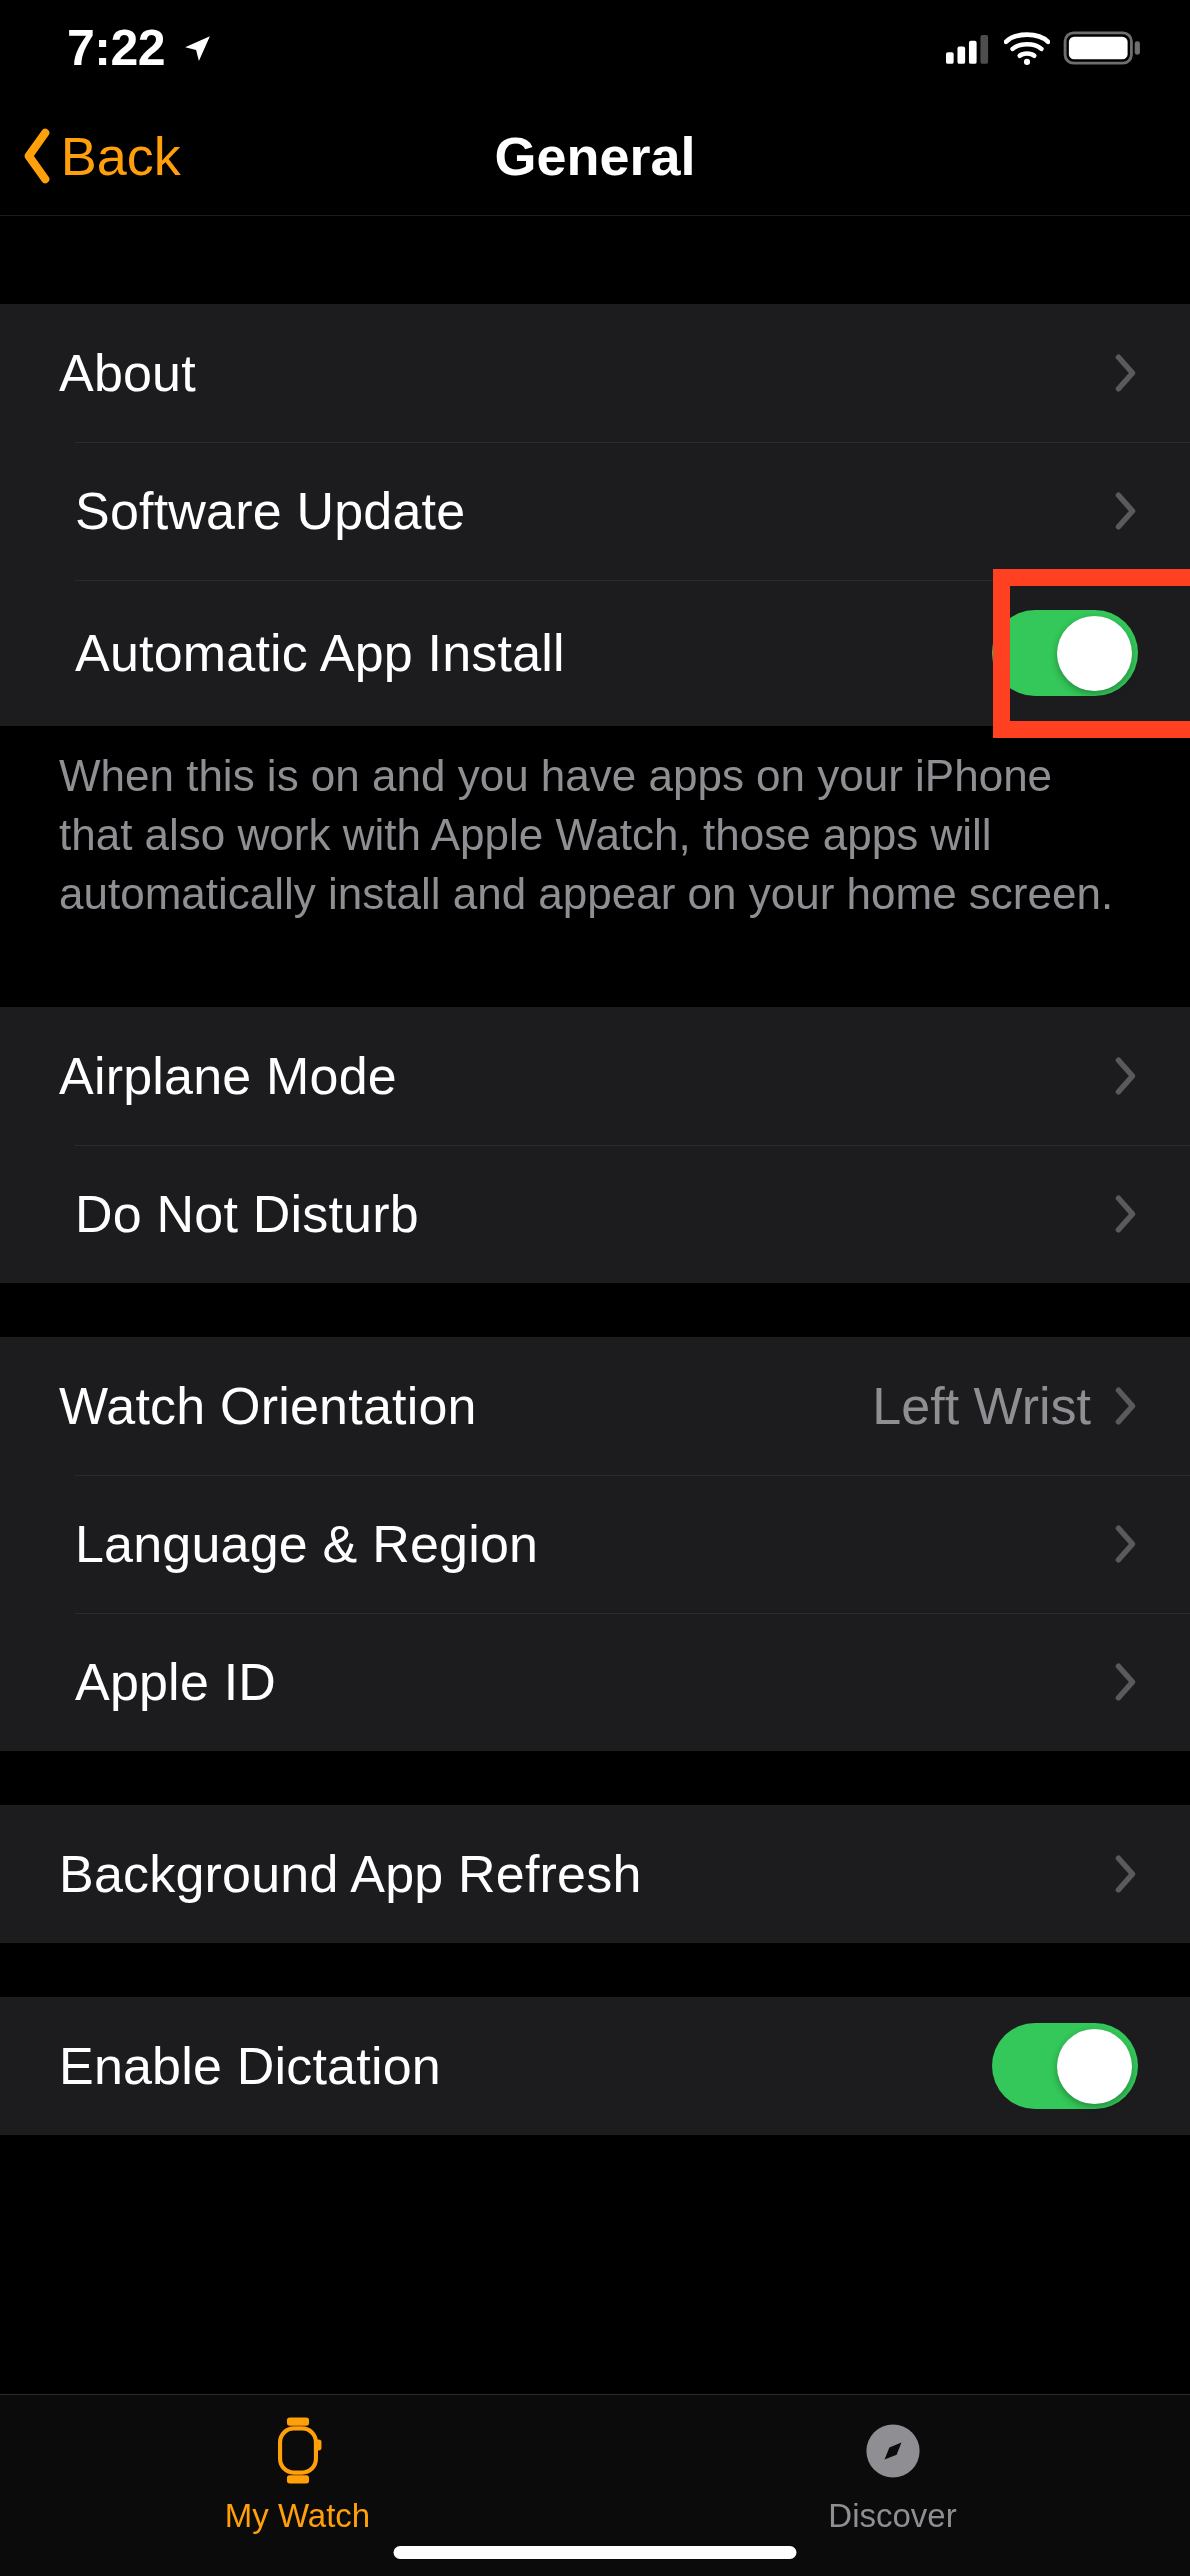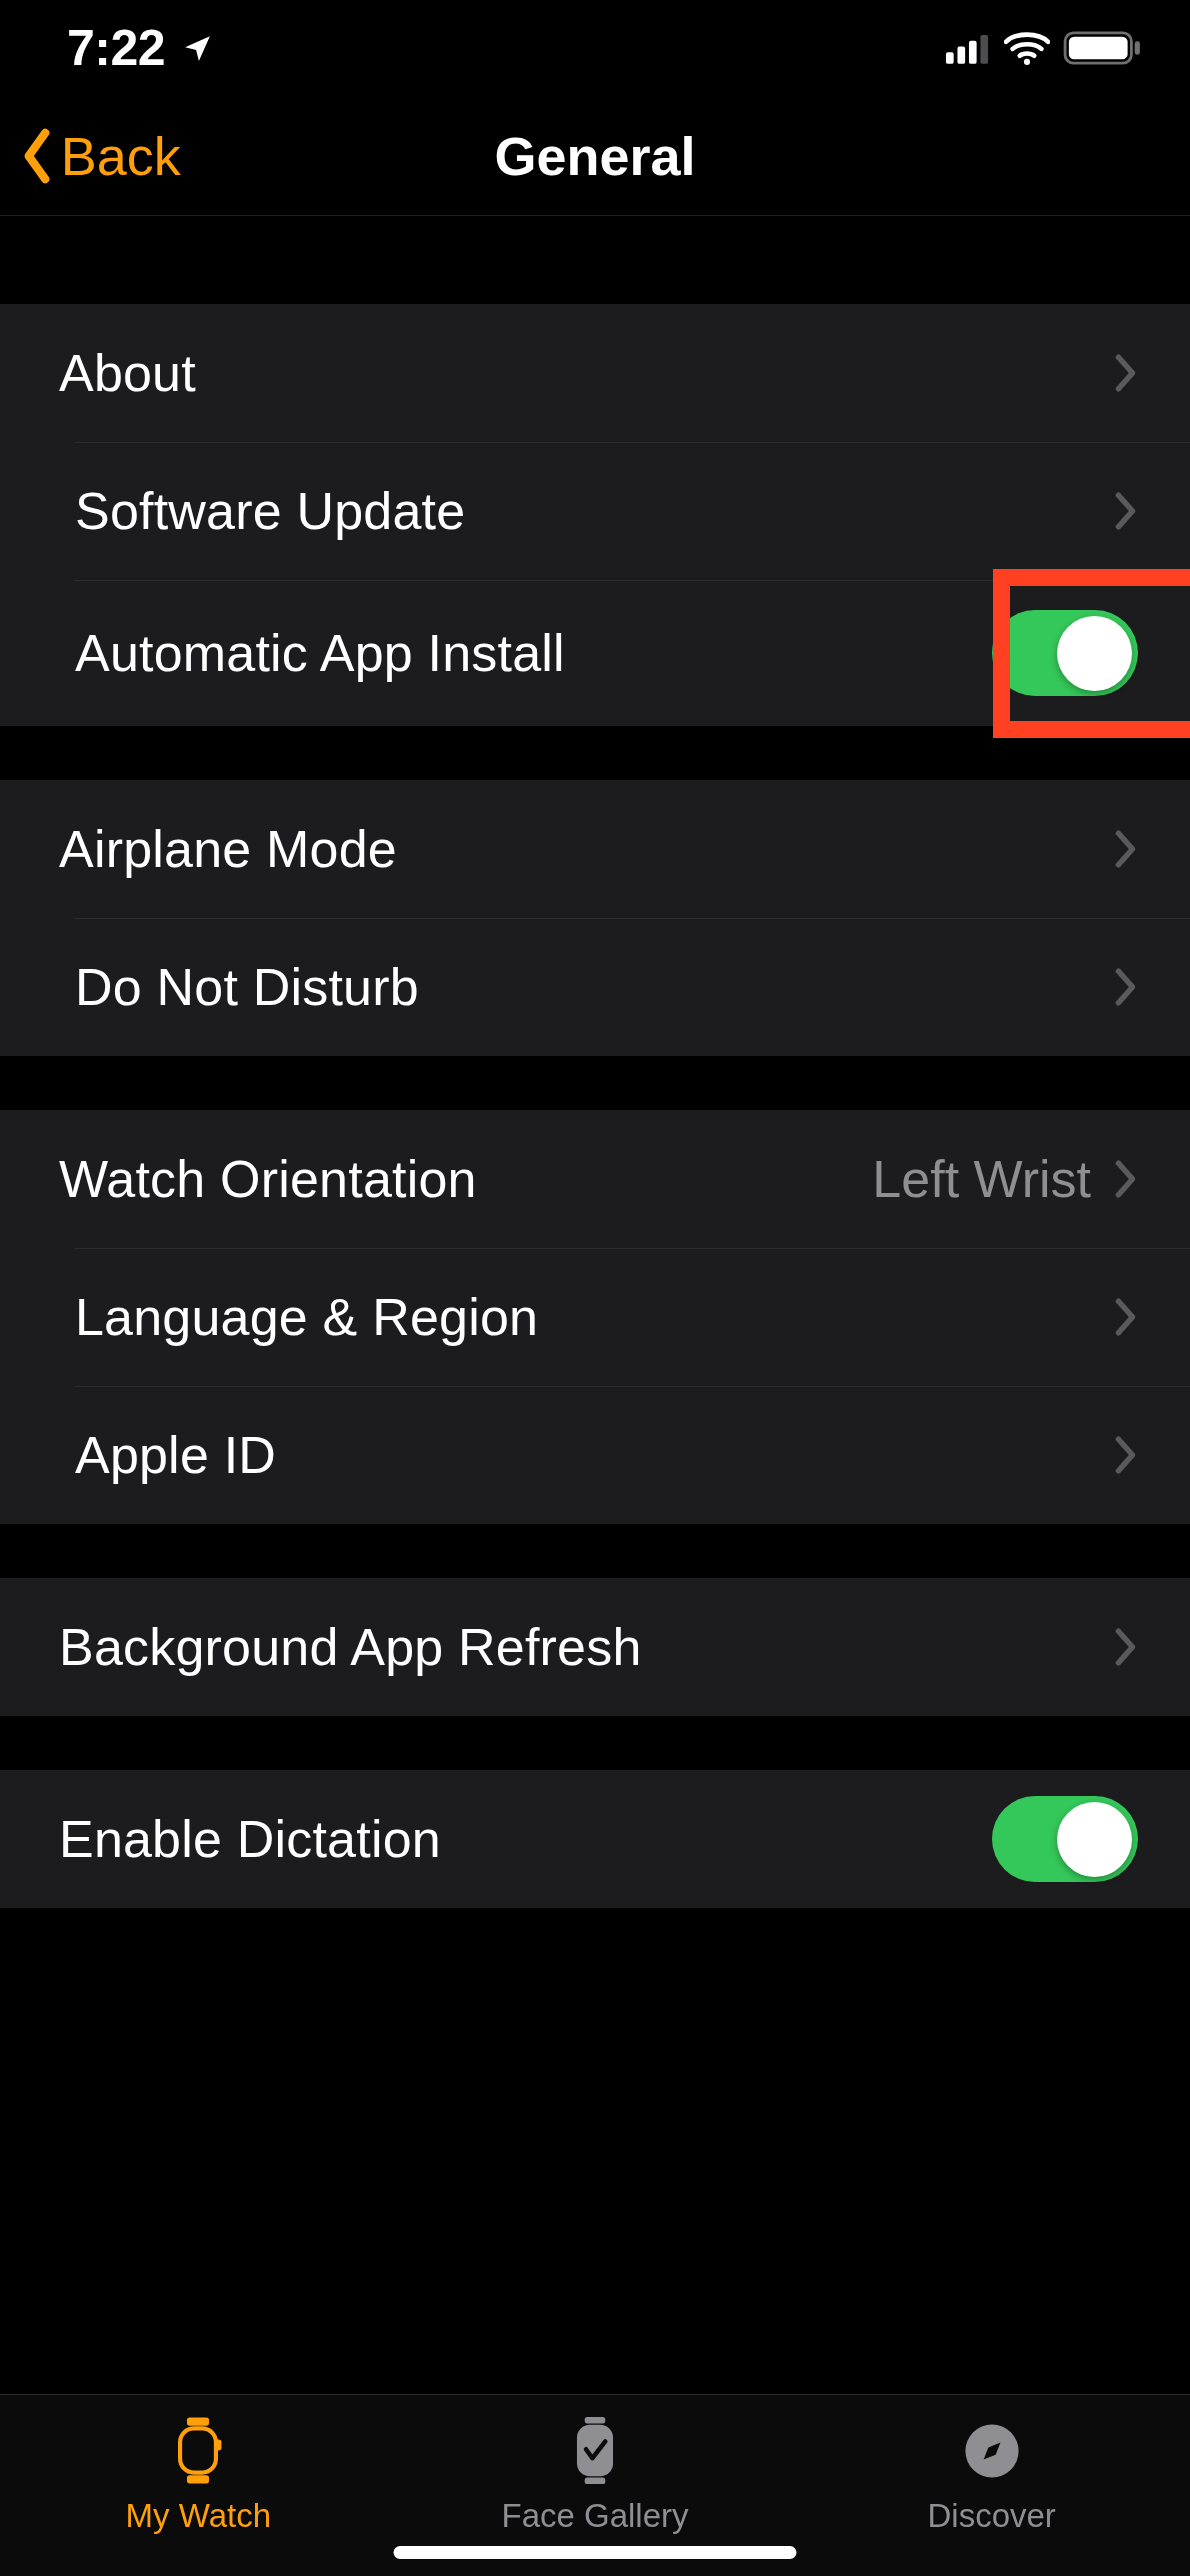--- a/index.html
+++ b/index.html
@@ -133,20 +133,21 @@
     <div class="row highlight-box" style="min-height:146px;">
       <div class="row-label">Automatic App Install</div>
       <div class="row-right" style="position:relative;">
         <div class="toggle">
           <div class="toggle-knob"></div>
         </div>
       </div>
       <div class="highlight-ring" style="top:-11.5px; right:-29px; width:226px; height:169px;"></div>
     </div>
   </div>
+  <div class="footer-text">When this is on and you have apps on your iPhone that also work with Apple Watch, those apps will automatically install and appear on your home screen.</div>
 
   <div class="spacer-md"></div>
 
   <div class="section">
     <div class="row">
       <div class="row-label">Airplane Mode</div>
       <div class="row-right">
         <span class="chev">
           <svg width="25" height="42" viewBox="0 0 14 24" fill="none" stroke="#5a5a5e" stroke-width="3.2" stroke-linecap="round" stroke-linejoin="round">
               <polyline points="3,3 11,12 3,21"></polyline>
@@ -239,31 +240,20 @@
           <rect x="7" y="9" width="26" height="32" rx="10" fill="none" stroke="#ff9f0a" stroke-width="3"></rect>
           <rect x="12" y="1" width="16" height="6" rx="2" fill="#ff9f0a"></rect>
           <rect x="12" y="43" width="16" height="6" rx="2" fill="#ff9f0a"></rect>
           <rect x="33" y="17" width="4" height="8" rx="2" fill="#ff9f0a"></rect>
         </svg>
       </div>
       <div class="tab-label">My Watch</div>
     </div>
     <div class="tab">
       <div class="tab-icon">
-        <svg width="52" height="67" viewBox="0 0 40 52">
-          <rect x="6" y="6" width="28" height="40" rx="10" fill="#8e8e93"></rect>
-          <rect x="12" y="0" width="16" height="5" rx="2" fill="#8e8e93"></rect>
-          <rect x="12" y="47" width="16" height="5" rx="2" fill="#8e8e93"></rect>
-          <polyline points="13,25 18,32 28,19" fill="none" stroke="#0b0b0b" stroke-width="3.5" stroke-linecap="round" stroke-linejoin="round"></polyline>
-        </svg>
-      </div>
-      <div class="tab-label">Face Gallery</div>
-    </div>
-    <div class="tab">
-      <div class="tab-icon">
         <svg width="58" height="58" viewBox="0 0 48 48">
           <circle cx="24" cy="24" r="22" fill="#8e8e93"></circle>
           <polygon points="31,17 27,27 17,31 21,21" fill="#0b0b0b"></polygon>
         </svg>
       </div>
       <div class="tab-label">Discover</div>
     </div>
     <div class="home-indicator"></div>
   </div>
 

